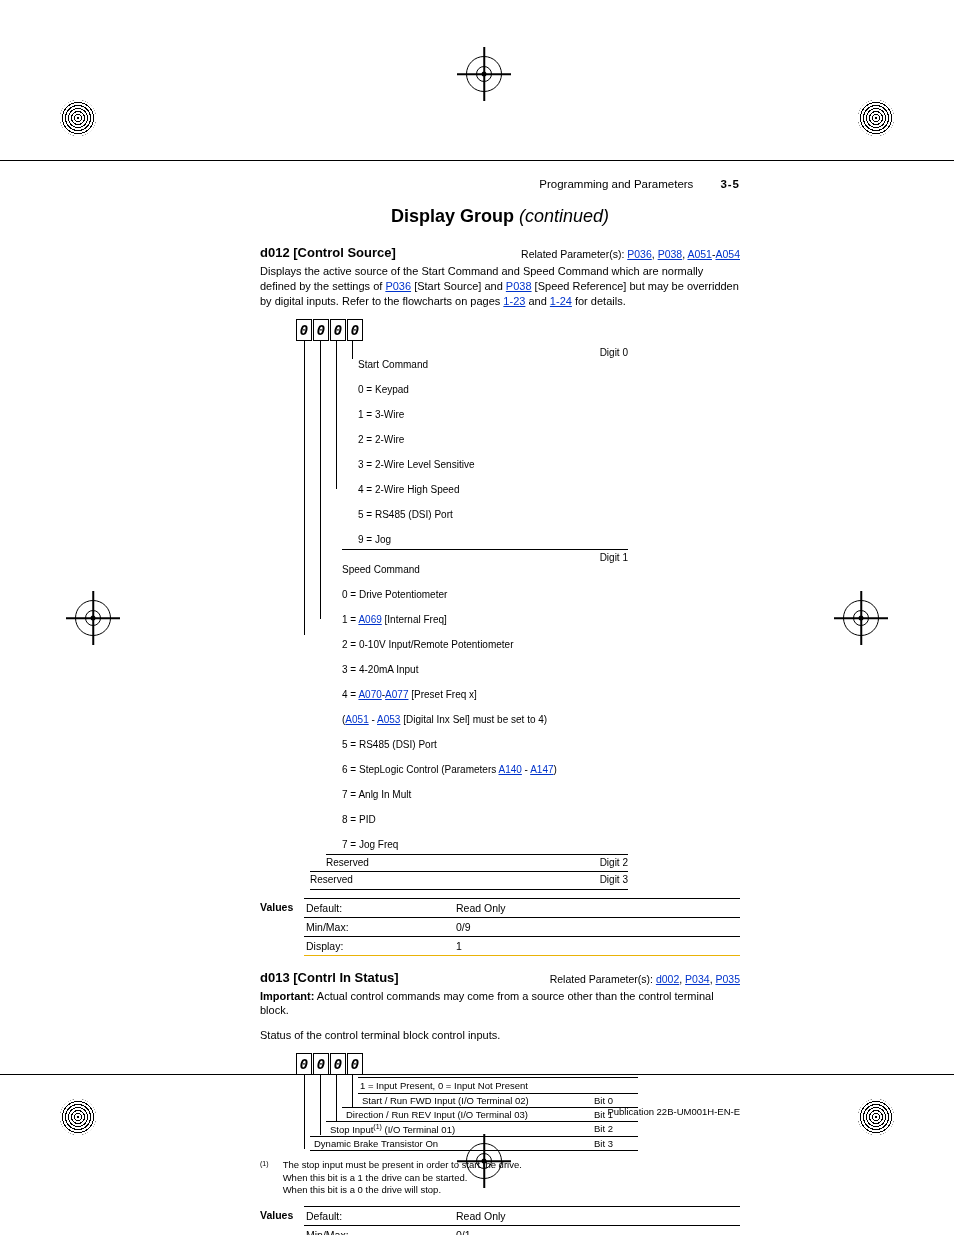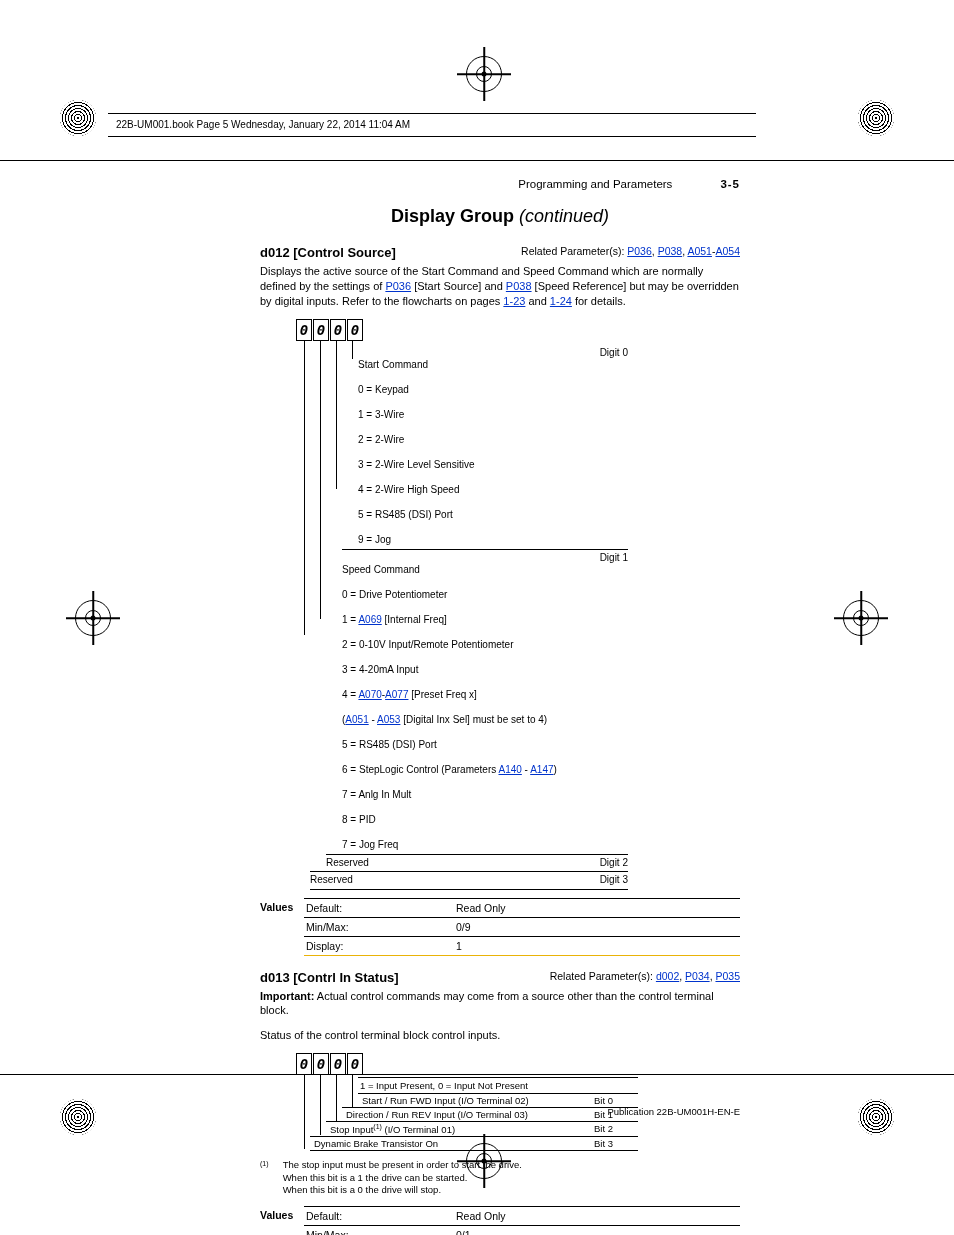--- a/index.html
+++ b/index.html
@@ -57,31 +57,31 @@
     border-top: 0.7px solid #000;
     border-bottom: 0.7px solid #000;
     width: 640px;
     font-size: 10px;
     line-height: 22px;
     padding-left: 8px;
   }
   .content .hdr-row {
     display: flex;
     justify-content: flex-end;
-    gap: 48px;
+    gap: 27px;
     font-size: 11.5px;
   }
   .content .hdr-row .sect { }
   .content .hdr-row .pg { font-weight: bold; letter-spacing:1px;}
   h2.title {
     font-size: 18px; font-weight: bold; text-align: center; margin: 16px 0 18px;
   }
   h2.title .cont { font-style: italic; font-weight: normal;}
   .param-head {
-    display:flex; justify-content:space-between; 
+    display:flex; justify-content:space-between; align-items:flex-end;
     margin: 6px 0 4px;
   }
   .param-head .p-title { font-weight:bold; font-size:13px;}
   .param-head .rel { font-size:10.5px;}
   a.lnk { color:#0033cc; text-decoration: underline; }
   .desc { font-size:11px; line-height:1.35; margin-bottom:10px;}
   .desc.imp b { font-weight:bold;}
   .digit-panel {
     margin-left: 36px;
     margin-bottom: 8px;
@@ -162,23 +162,20 @@
       <div class="dot"></div>
     </div>
   <div class="crop-mark target" style="left:466px; bottom:56px;">
       <div class="inner"></div>
       <div class="dot"></div>
     </div>
 
   <div class="crop-line-h" style="left:0; right:0; top:160px;"></div>
   <div class="crop-line-h" style="left:0; right:0; bottom:160px;"></div>
 
-  <div class="header-strip">
-    <span>22B-UM001.book  Page 5  Wednesday, January 22, 2014  11:04 AM</span>
-  </div>
 
   <div class="content">
 
     <div class="hdr-row">
       <span class="sect">Programming and Parameters</span>
       <span class="pg">3-5</span>
     </div>
 
     <h2 class="title">
       <span>Display Group</span>

